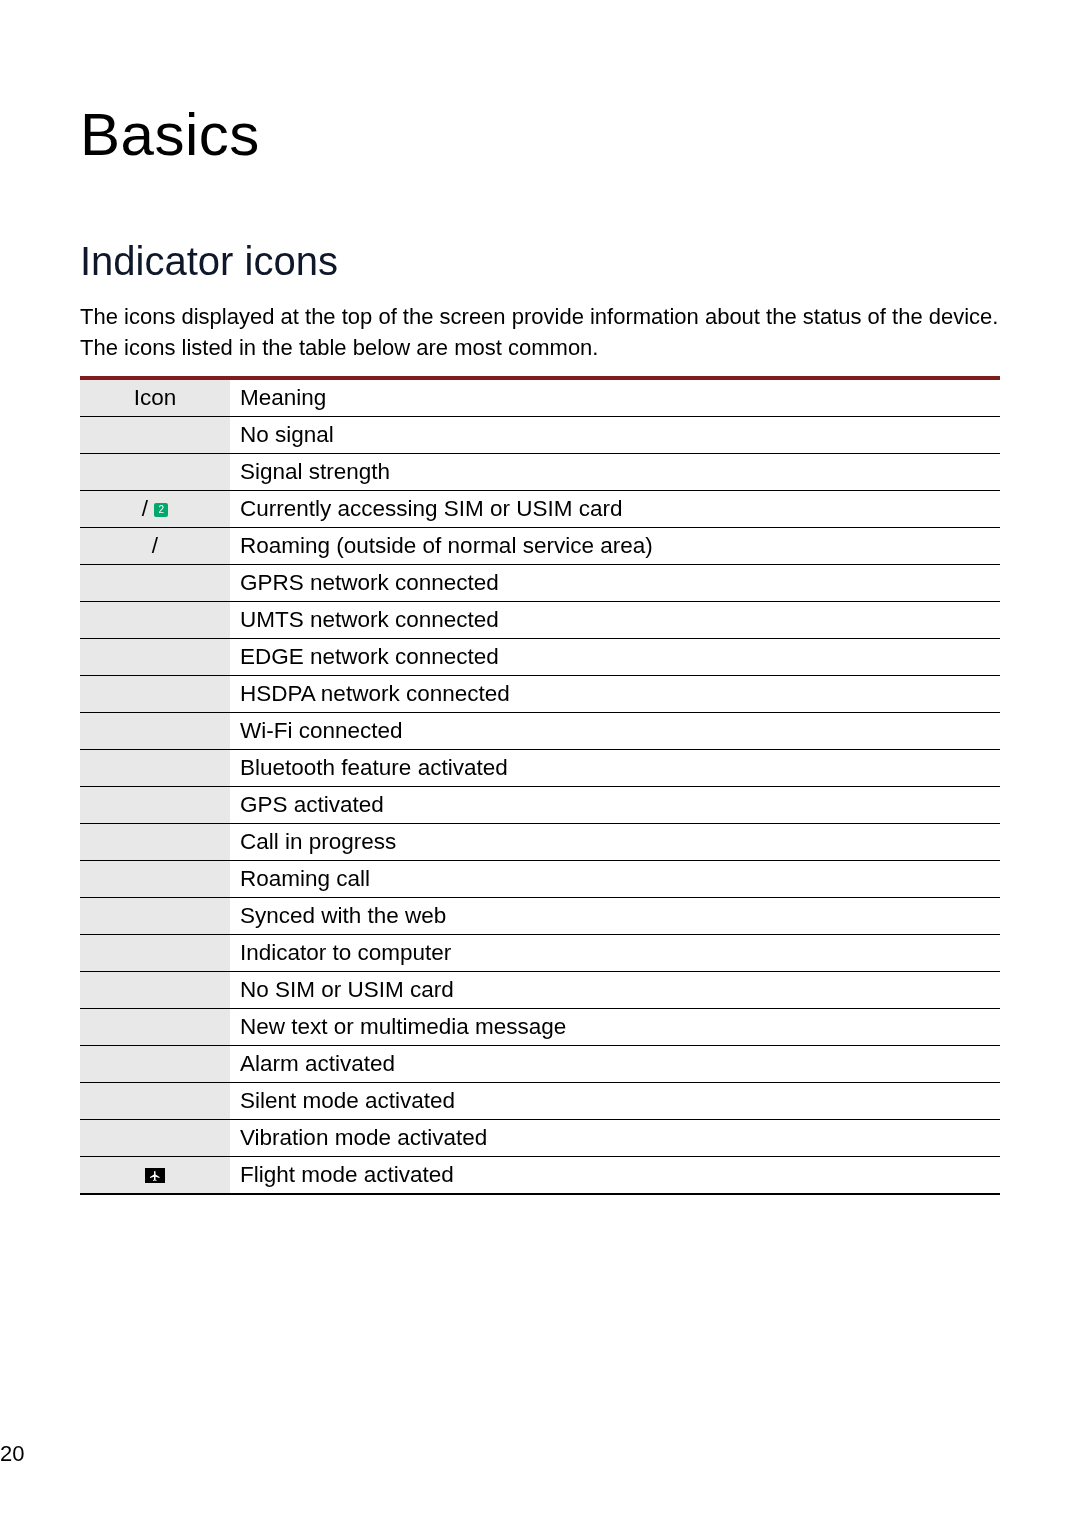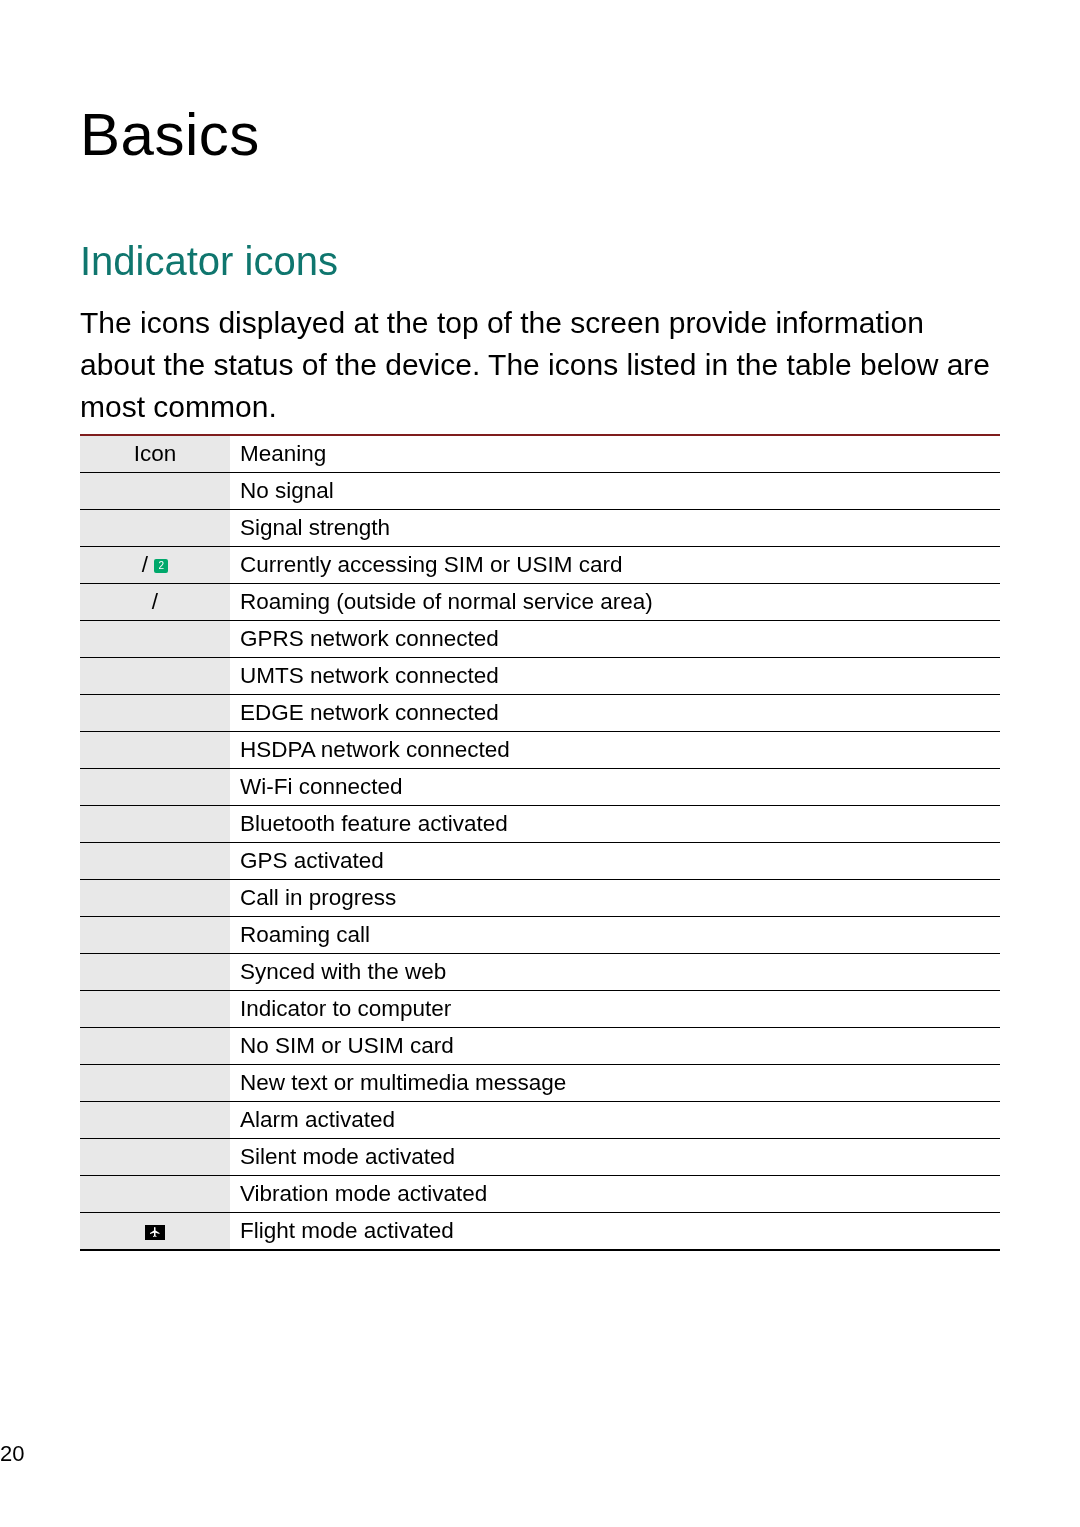--- a/index.html
+++ b/index.html
@@ -19,32 +19,32 @@
   }
   h1.title {
     font-size: 60px;
     font-weight: 400;
     margin: 0 0 70px 0;
     letter-spacing: 0.5px;
   }
   h2.section {
     font-size: 40px;
     font-weight: 400;
-    color: #0f766e;
+    color: #0f172a;
     margin: 0 0 18px 0;
   }
   .intro {
-    font-size: 30px;
+    font-size: 22px;
     line-height: 1.4;
-    margin: 0 0 6px 0;
+    margin: 0 0 12px 0;
   }
   table.icon-table {
     width: 100%;
     border-collapse: collapse;
-    border-top: 2px solid #7f1d1d;
+    border-top: 4px solid #7f1d1d;
     border-bottom: 2px solid #000;
     font-size: 22.5px;
   }
   table.icon-table tr {
     border-bottom: 1.2px solid #000;
   }
   table.icon-table tr:last-child {
     border-bottom: none;
   }
   table.icon-table td {

